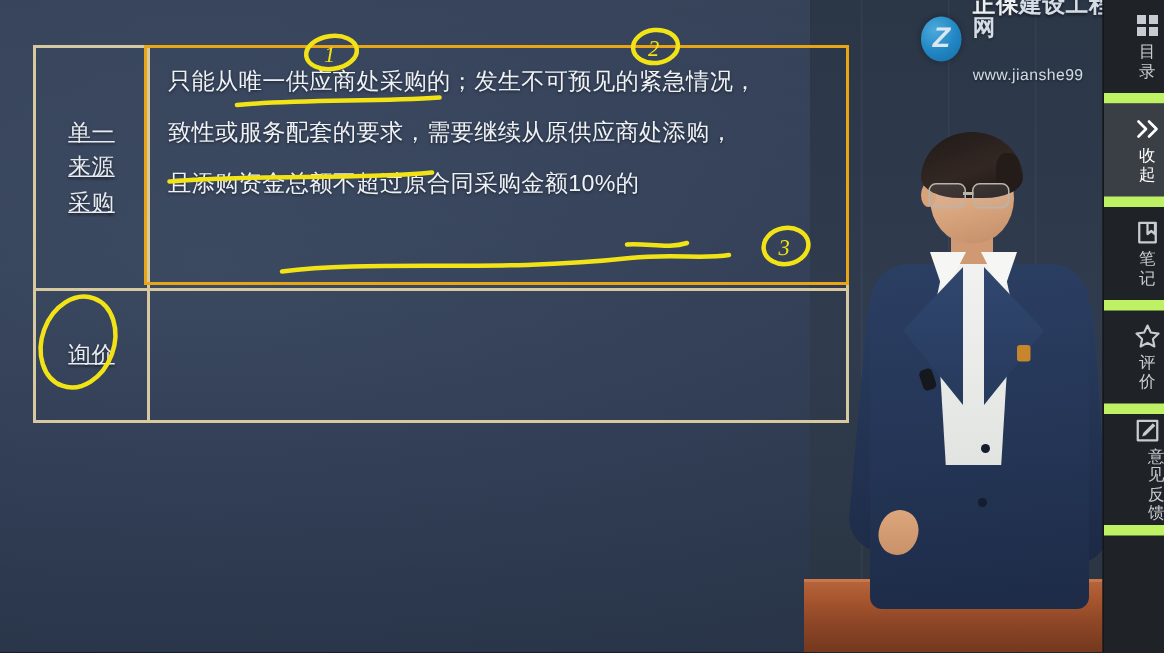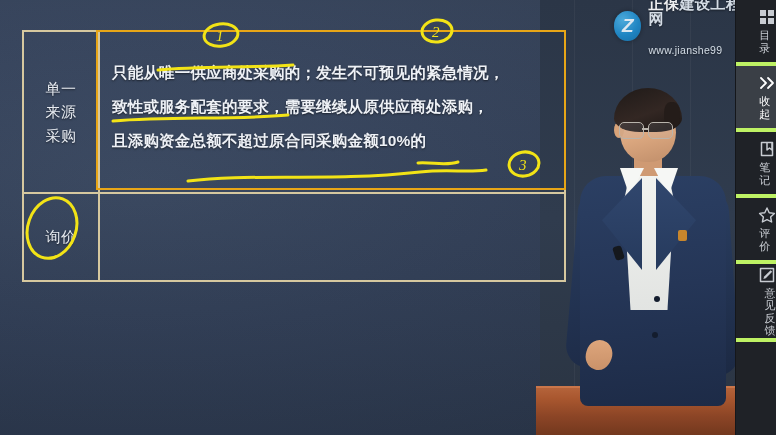--- a/index.html
+++ b/index.html
@@ -133,27 +133,27 @@
   .row{display:flex;box-sizing:border-box;}
   .row.r1{height:160px;}
   .row.r2{height:88px;border-top:2px solid #d6c89f;}
   .cell-label{
     width:74px;flex:0 0 74px;
     border-right:2px solid #d6c89f;
     display:flex;align-items:center;justify-content:center;
     color:#e8ecf2;font-size:15px;line-height:1.55;text-align:center;
     letter-spacing:.5px;
     text-shadow:0 1px 2px rgba(0,0,0,.55);
+    text-decoration:underline;
   }
   .cell-body{
-    flex:1;padding:24px 8px 6px 12px;
+    flex:1;padding:6px 8px 6px 12px;
     color:#eef1f6;font-size:15.5px;line-height:34px;
     text-shadow:0 1px 2px rgba(0,0,0,.55);
     letter-spacing:.2px;
-    font-weight:bold;
   }
   .cell-body .ln{display:block;white-space:nowrap;}
 
   
   .emph-box{
     position:absolute;left:96px;top:30px;width:470px;height:160px;
     border:2.5px solid #e8a617;
     box-sizing:border-box;
     pointer-events:none;
   }
@@ -186,23 +186,23 @@
 
   
   .toolbar{
     position:absolute;right:0;top:0;width:40px;height:435px;
     background:#1f2227;
     display:flex;flex-direction:column;
     border-left:1px solid #15171b;
   }
   .tool{
     height:62px;flex:0 0 62px;
-    display:flex;flex-direction:column;align-items:flex-end;justify-content:center;
+    display:flex;flex-direction:column;align-items:center;justify-content:center;
     color:#c8ccd2;gap:3px;cursor:pointer;
-    border-bottom:4px solid #bef264;
+    border-bottom:7px solid #bef264;
     user-select:none;
     padding-left:18px;
   }
   .tool.active{background:#3a3f46;color:#ffffff;}
   .tool .t-label{font-size:11px;line-height:1.15;text-align:center;letter-spacing:.5px;}
   .tool .t-label.two{line-height:1.1;margin-left:12px;}
   .t-icon{width:18px;height:18px;display:block;}
   .t-icon svg{display:block;width:18px;height:18px;}
   .tool.tall{height:74px;flex:0 0 74px;}
   .toolbar-spacer{flex:1 1 auto;}

